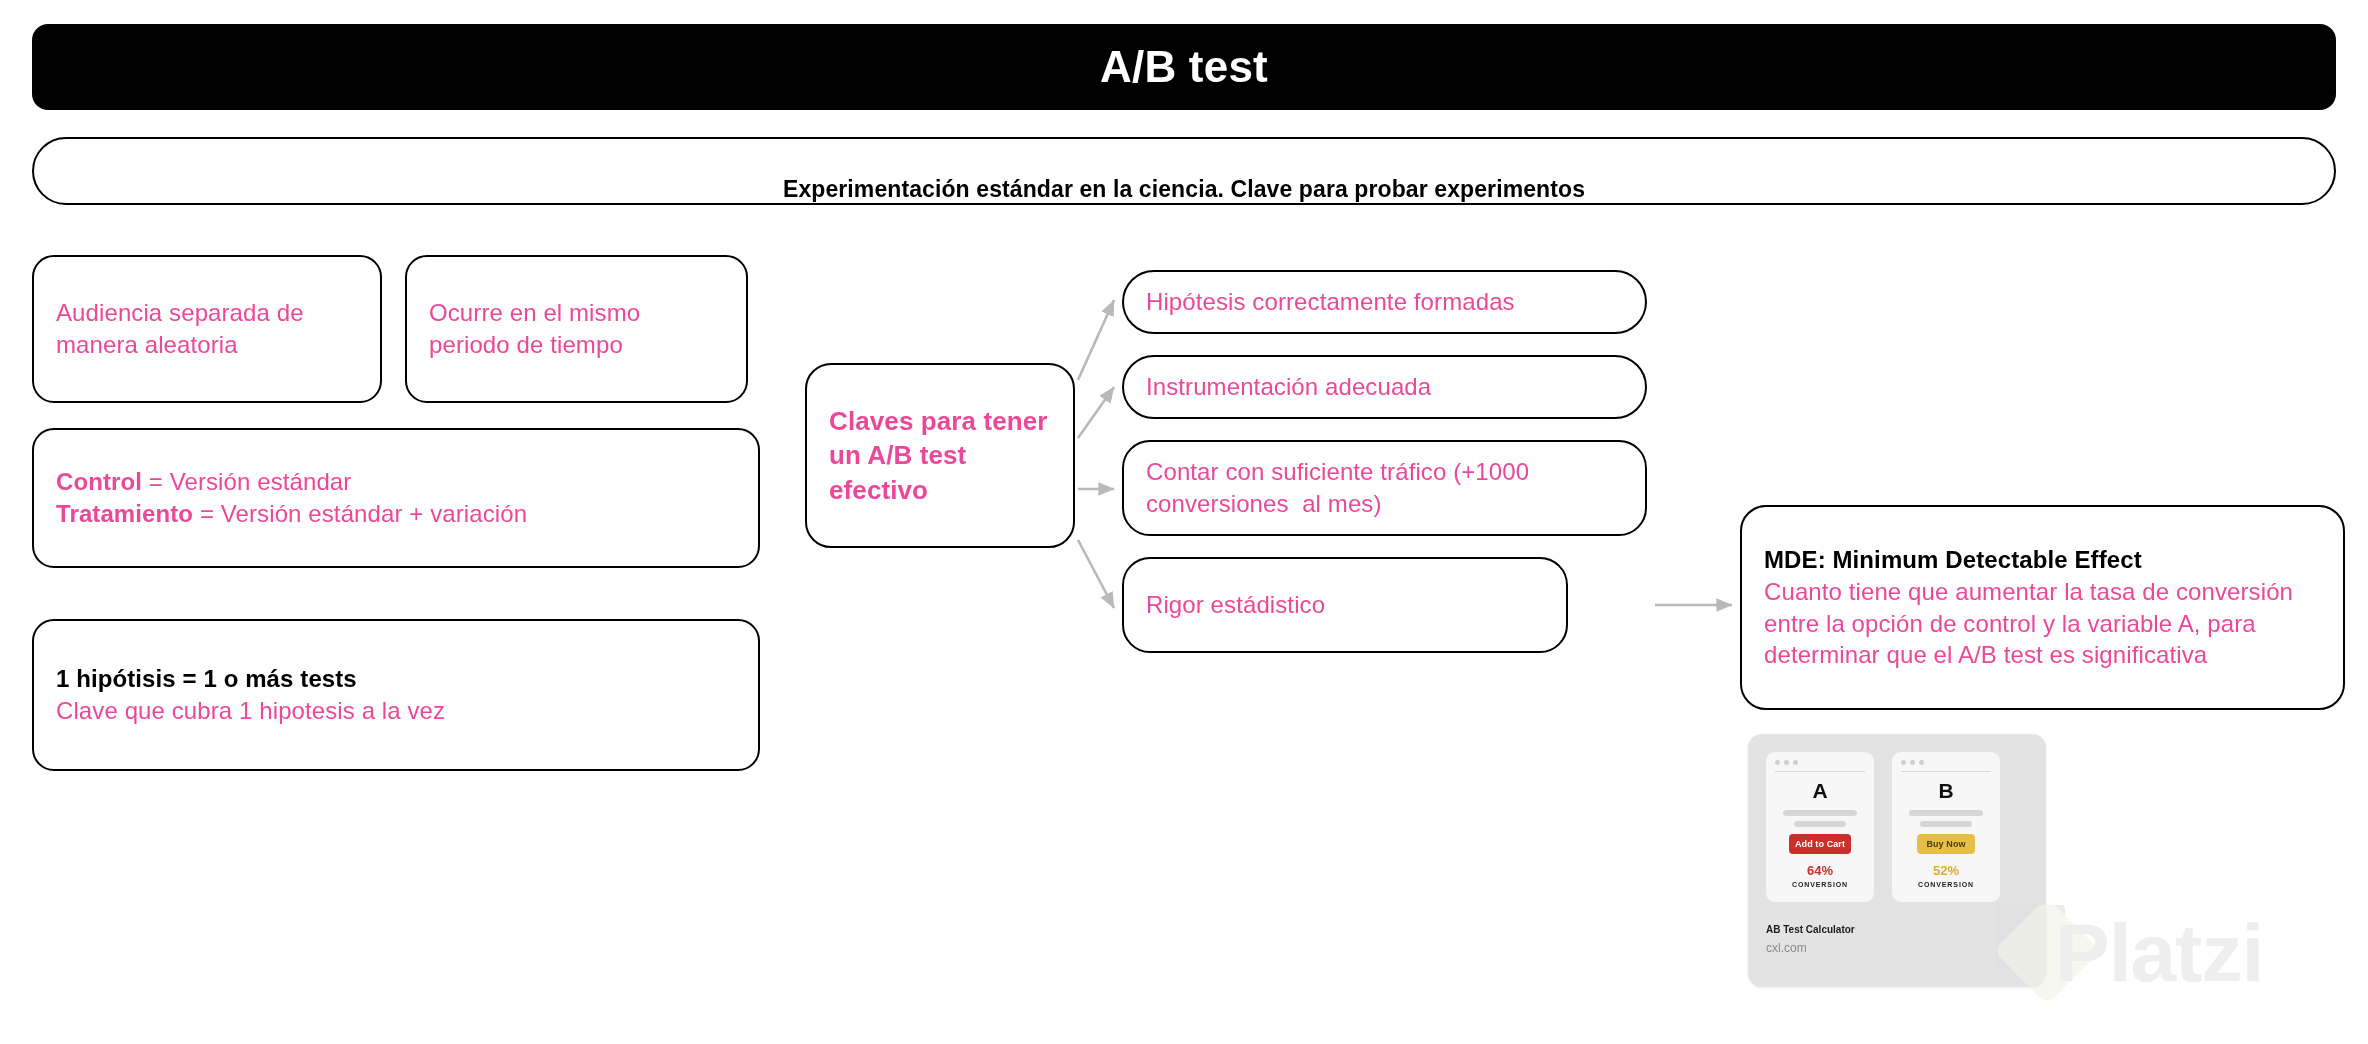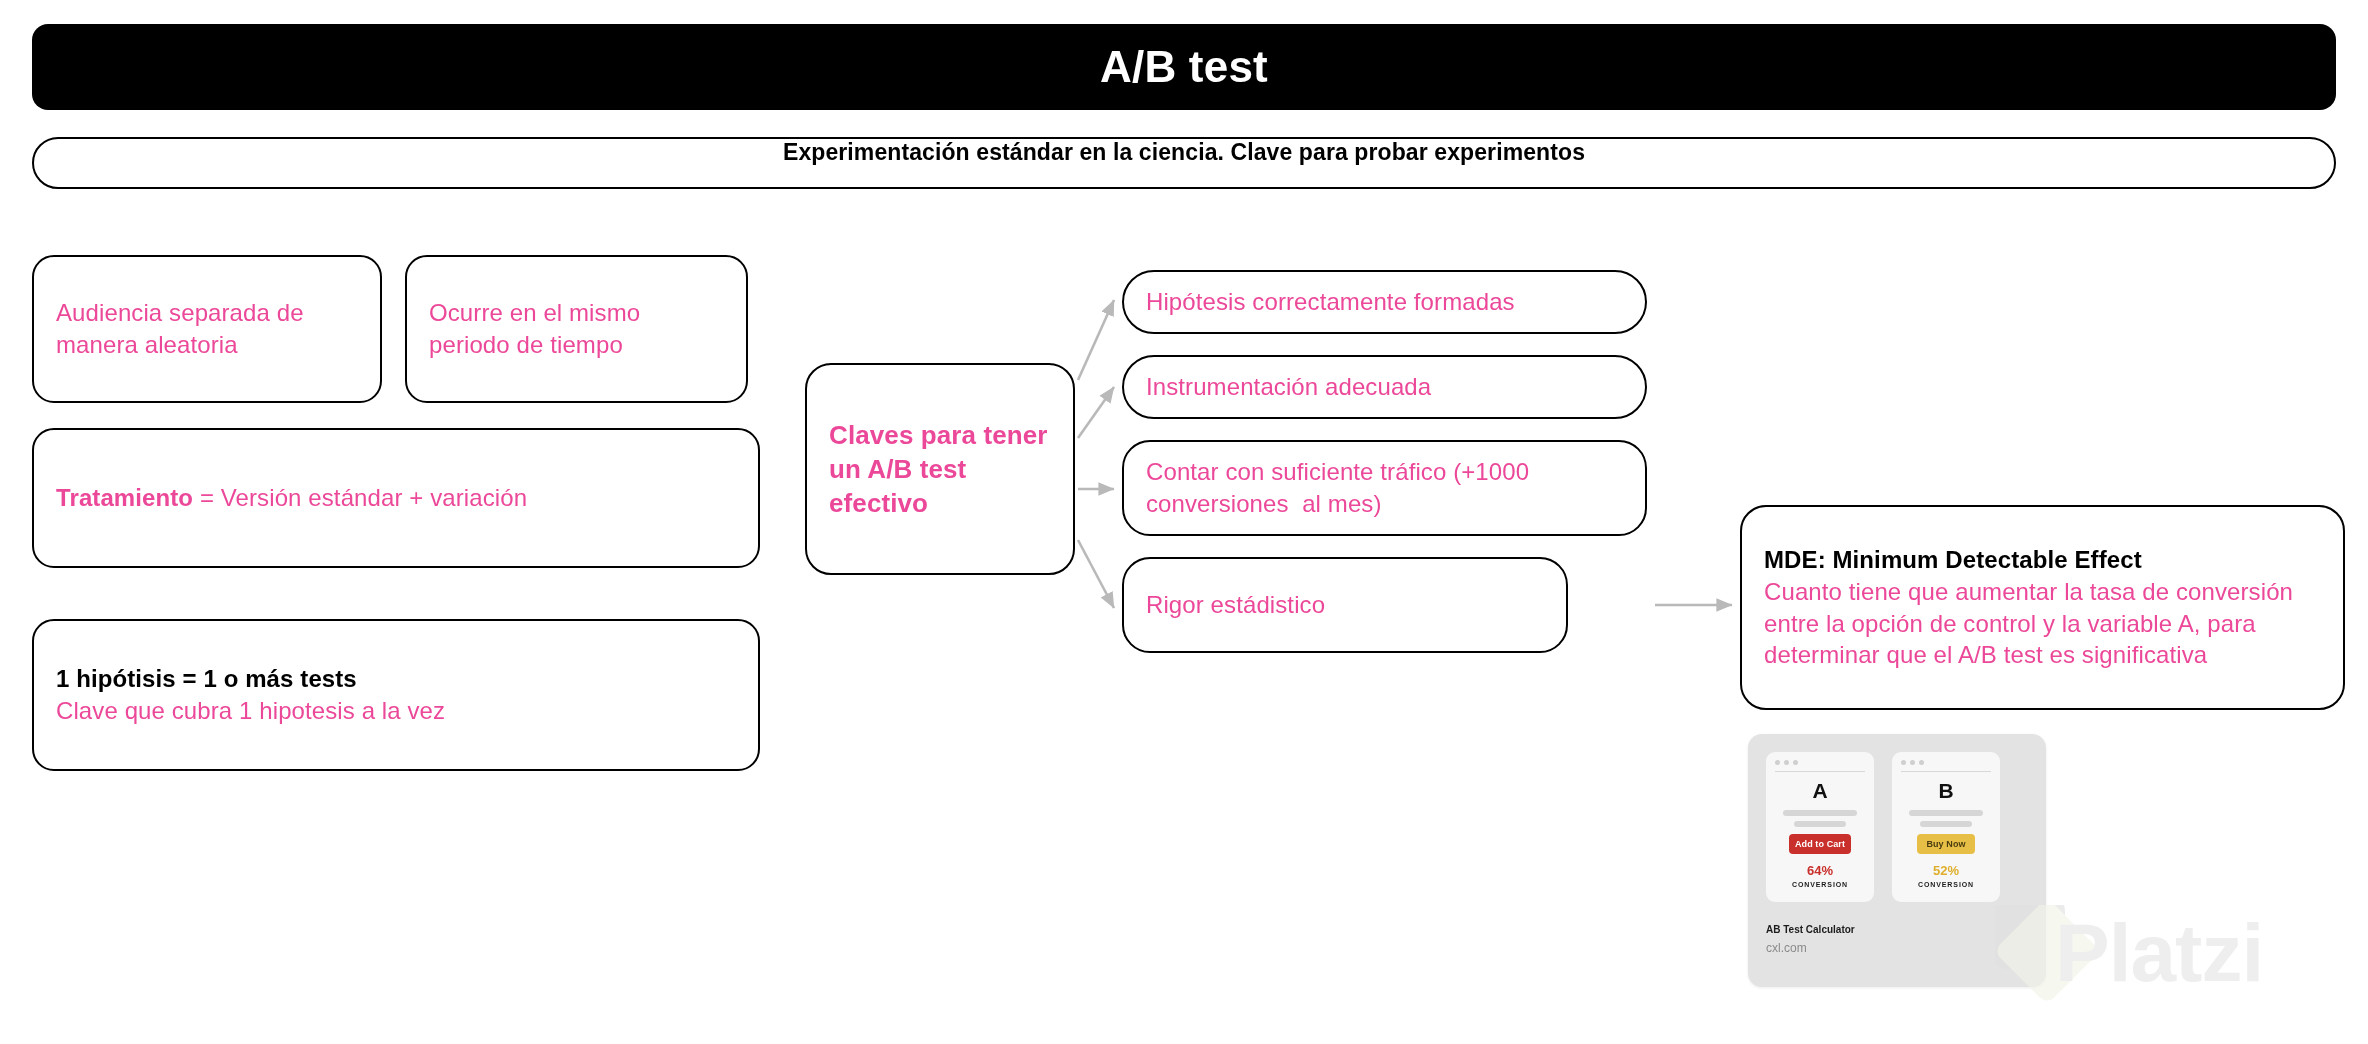--- a/index.html
+++ b/index.html
@@ -36,26 +36,26 @@
     font-size: 44px;
     font-weight: 700;
     letter-spacing: 0.2px;
     line-height: 1;
   }
   .subtitle-bar {
     position: absolute;
     left: 32px;
     top: 137px;
     width: 2304px;
-    height: 52px;
+    height: 68px;
     background: #ffffff;
     border: 2.5px solid #000000;
     border-radius: 34px;
     display: flex;
-    align-items: flex-start;
+    align-items: flex-end;
     justify-content: center;
     box-sizing: border-box;
   }
   .subtitle-bar-text {
     font-size: 23px;
     font-weight: 700;
     letter-spacing: 0.1px;
   }
 
   
@@ -96,21 +96,21 @@
   }
   #node-hipotisis {
     left: 32px; top: 619px; width: 728px; height: 152px;
     border-radius: 22px;
   }
 
   .inline-bold { font-weight: 700; }
 
   
   #node-claves {
-    left: 805px; top: 363px; width: 270px; height: 212px;
+    left: 805px; top: 363px; width: 270px; height: 185px;
     border-radius: 26px;
   }
   #node-claves .line {
     font-size: 26px;
     font-weight: 700;
     line-height: 1.32;
   }
 
   
   #node-k1 { left: 1122px; top: 270px; width: 525px; height: 64px; border-radius: 32px; }
@@ -276,20 +276,21 @@
 
 <div class="node" id="node-ocurre">
   <div class="pad">
     <div class="line">Ocurre en el mismo</div>
     <div class="line">periodo de tiempo</div>
   </div>
 </div>
 
 <div class="node" id="node-control">
   <div class="pad">
+    <div class="line"><span class="inline-bold">Control</span><span> = Versión estándar</span></div>
     <div class="line"><span class="inline-bold">Tratamiento</span><span> = Versión estándar + variación</span></div>
   </div>
 </div>
 
 <div class="node" id="node-hipotisis">
   <div class="pad">
     <div class="line bold">1 hipótisis = 1 o más tests</div>
     <div class="line">Clave que cubra 1 hipotesis a la vez</div>
   </div>
 </div>

